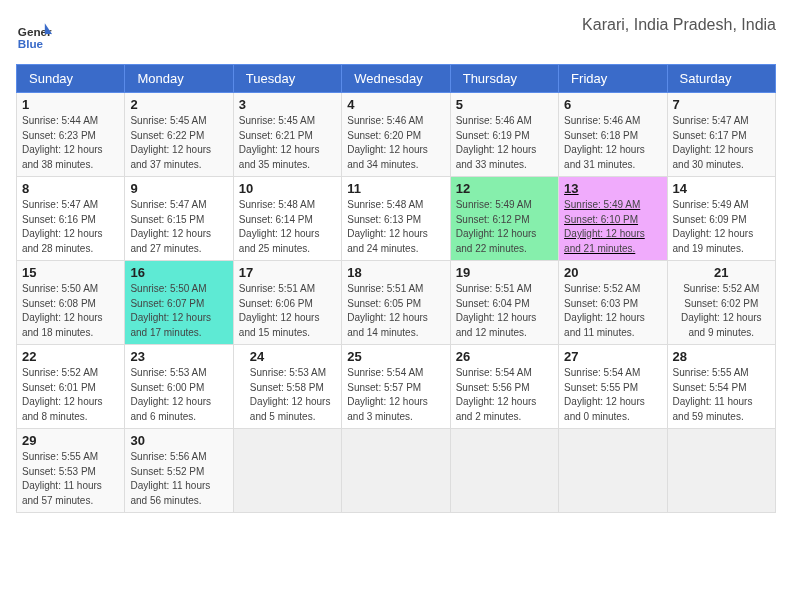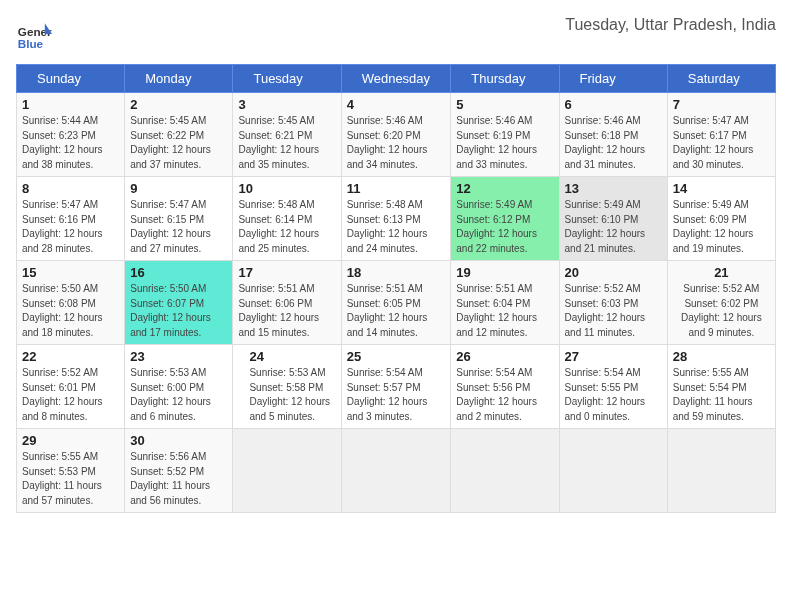--- a/index.html
+++ b/index.html
@@ -38,21 +38,21 @@
       color: #555;
     }
     .calendar {
       width: 100%;
       border-collapse: collapse;
       font-size: 10.5px;
     }
     .calendar thead th {
       background: #3a6bc9;
       color: #fff;
-      padding: 6px 20px;
+      padding: 6px 12px;
       text-align: left;
       font-size: 13px;
       font-weight: normal;
       border: 1px solid #5a8be9;
     }
     .calendar tbody td {
       vertical-align: top;
       border: 1px solid #ddd;
       padding: 4px 5px;
       width: 108px;
@@ -86,21 +86,21 @@
 
 <div class="header-area">
   <div class="logo">
     <svg class="logo-icon" viewBox="0 0 40 40">
       <text x="2" y="22" font-size="13" font-weight="bold" fill="#333">General</text>
       <text x="2" y="36" font-size="13" font-weight="bold" fill="#3a6bc9">Blue</text>
       <polygon points="32,8 40,20 32,20" fill="#3a6bc9"></polygon>
     </svg>
   </div>
   <div class="title-area">
-    <div class="subtitle">Tuesday, Uttar Pradesh, India</div>
+    <div class="subtitle">Karari, India Pradesh, India</div>
   </div>
 </div>
 
 <table class="calendar">
   <thead>
     <tr>
     <th>Sunday</th>
         <th>Monday</th>
         <th>Tuesday</th>
         <th>Wednesday</th>
@@ -154,21 +154,21 @@
           <div class="day-info">Sunrise: 5:48 AM<br>Sunset: 6:14 PM<br>Daylight: 12 hours and 25 minutes.</div>
         </td>
         <td style="background: rgb(255, 255, 255);">
           <span class="day-num">11</span>
           <div class="day-info">Sunrise: 5:48 AM<br>Sunset: 6:13 PM<br>Daylight: 12 hours and 24 minutes.</div>
         </td>
         <td style="background: #86efac; margin-top: 19px;">
           <span class="day-num">12</span>
           <div class="day-info">Sunrise: 5:49 AM<br>Sunset: 6:12 PM<br>Daylight: 12 hours and 22 minutes.</div>
         </td>
-        <td style="background: #e5e5e5;">
+        <td style="background: #f0abfc; text-decoration: underline;">
           <span class="day-num">13</span>
           <div class="day-info">Sunrise: 5:49 AM<br>Sunset: 6:10 PM<br>Daylight: 12 hours and 21 minutes.</div>
         </td>
         <td style="background: rgb(255, 255, 255); margin-left: 34px;">
           <span class="day-num">14</span>
           <div class="day-info">Sunrise: 5:49 AM<br>Sunset: 6:09 PM<br>Daylight: 12 hours and 19 minutes.</div>
         </td>
       </tr>
       <tr>
         <td style="background: rgb(249, 249, 249);">

